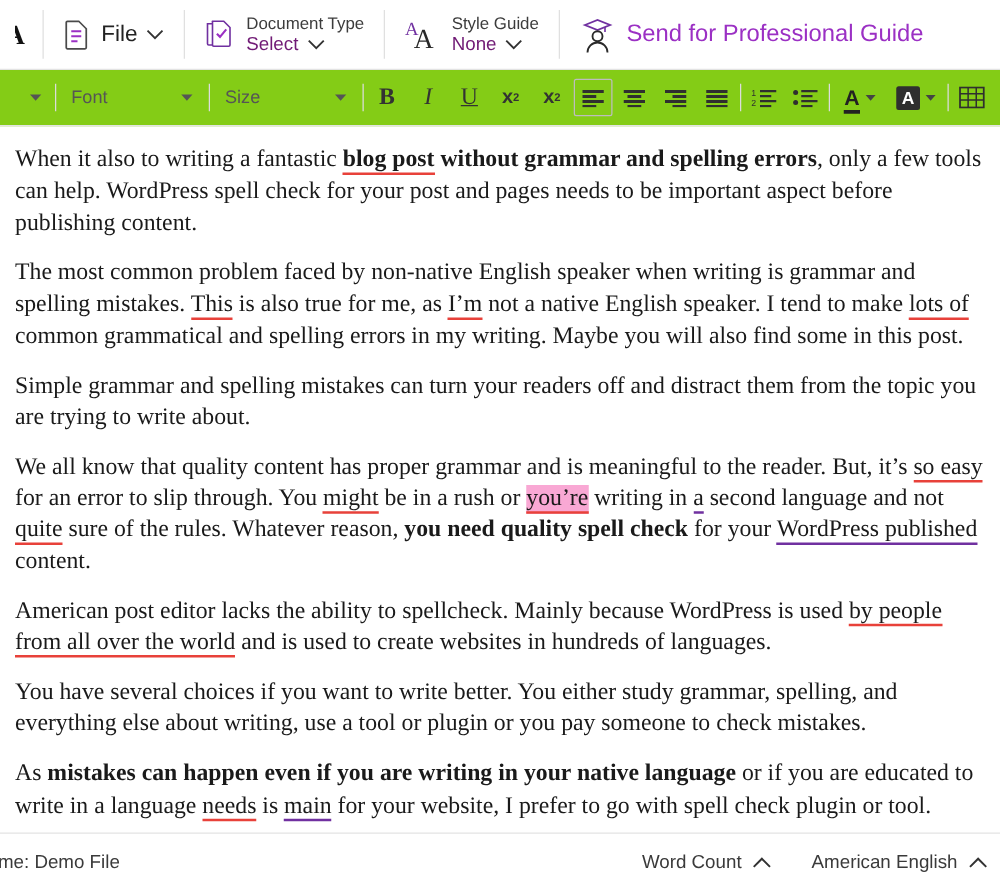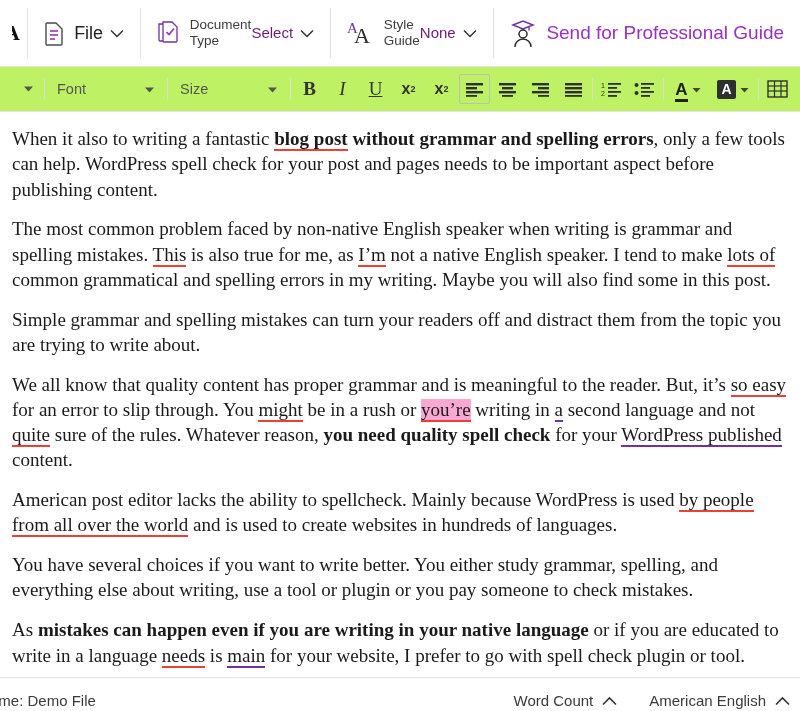--- a/index.html
+++ b/index.html
@@ -5,21 +5,21 @@
   * { margin:0; padding:0; box-sizing:border-box; }
   html, body {
     width:800px; height:711px;
     background:#ffffff;
     font-family:"Liberation Sans", sans-serif;
     overflow:hidden;
   }
 
   
   .topbar {
-    height:67px;
+    height:56px;
     display:flex;
     align-items:stretch;
     background:#ffffff;
     border-bottom:1px solid #e3e3e3;
     padding-left:12px;
   }
   .logo-slot {
     width:22px;
     display:flex; align-items:center; justify-content:flex-start;
     overflow:hidden;
@@ -33,34 +33,34 @@
   .tb-group {
     display:flex; align-items:center;
     padding:0 16px;
     position:relative;
   }
   .tb-sep {
     width:1px; background:#e0e0e0;
     margin:8px 0;
   }
   .tb-icon { margin-right:9px; display:flex; align-items:center; }
-  .tb-labels { display:flex; flex-direction:row; justify-content:center; line-height:1.18;align-items:center; }
+  .tb-labels { display:flex; flex-direction:column; justify-content:center; line-height:1.18; }
   .tb-top-label { font-size:13.5px; color:#3c3c3c; }
   .tb-main-label { font-size:15px; color:#701a75; display:flex; align-items:center; }
   .tb-single { font-size:18px; color:#222; display:flex; align-items:center; }
   .chev { margin-left:7px; display:inline-flex; }
   .send-pro {
     font-size:19px; color:#9b30c4; white-space:nowrap;
   }
 
   
   .fmtbar {
     height:45px;
     display:flex; align-items:center;
-    background:#bef264;
+    background:#84cc16;
     border-bottom:1px solid #e3e3e3;
     padding-left:0;
   }
   .fmt-caret-cut {
     width:42px; display:flex; align-items:center; justify-content:flex-end;
     padding-right:8px;
   }
   .vdiv { width:1px; height:22px; background:#dcdcdc; margin:0 2px; }
   .dd {
     display:flex; align-items:center; justify-content:space-between;

